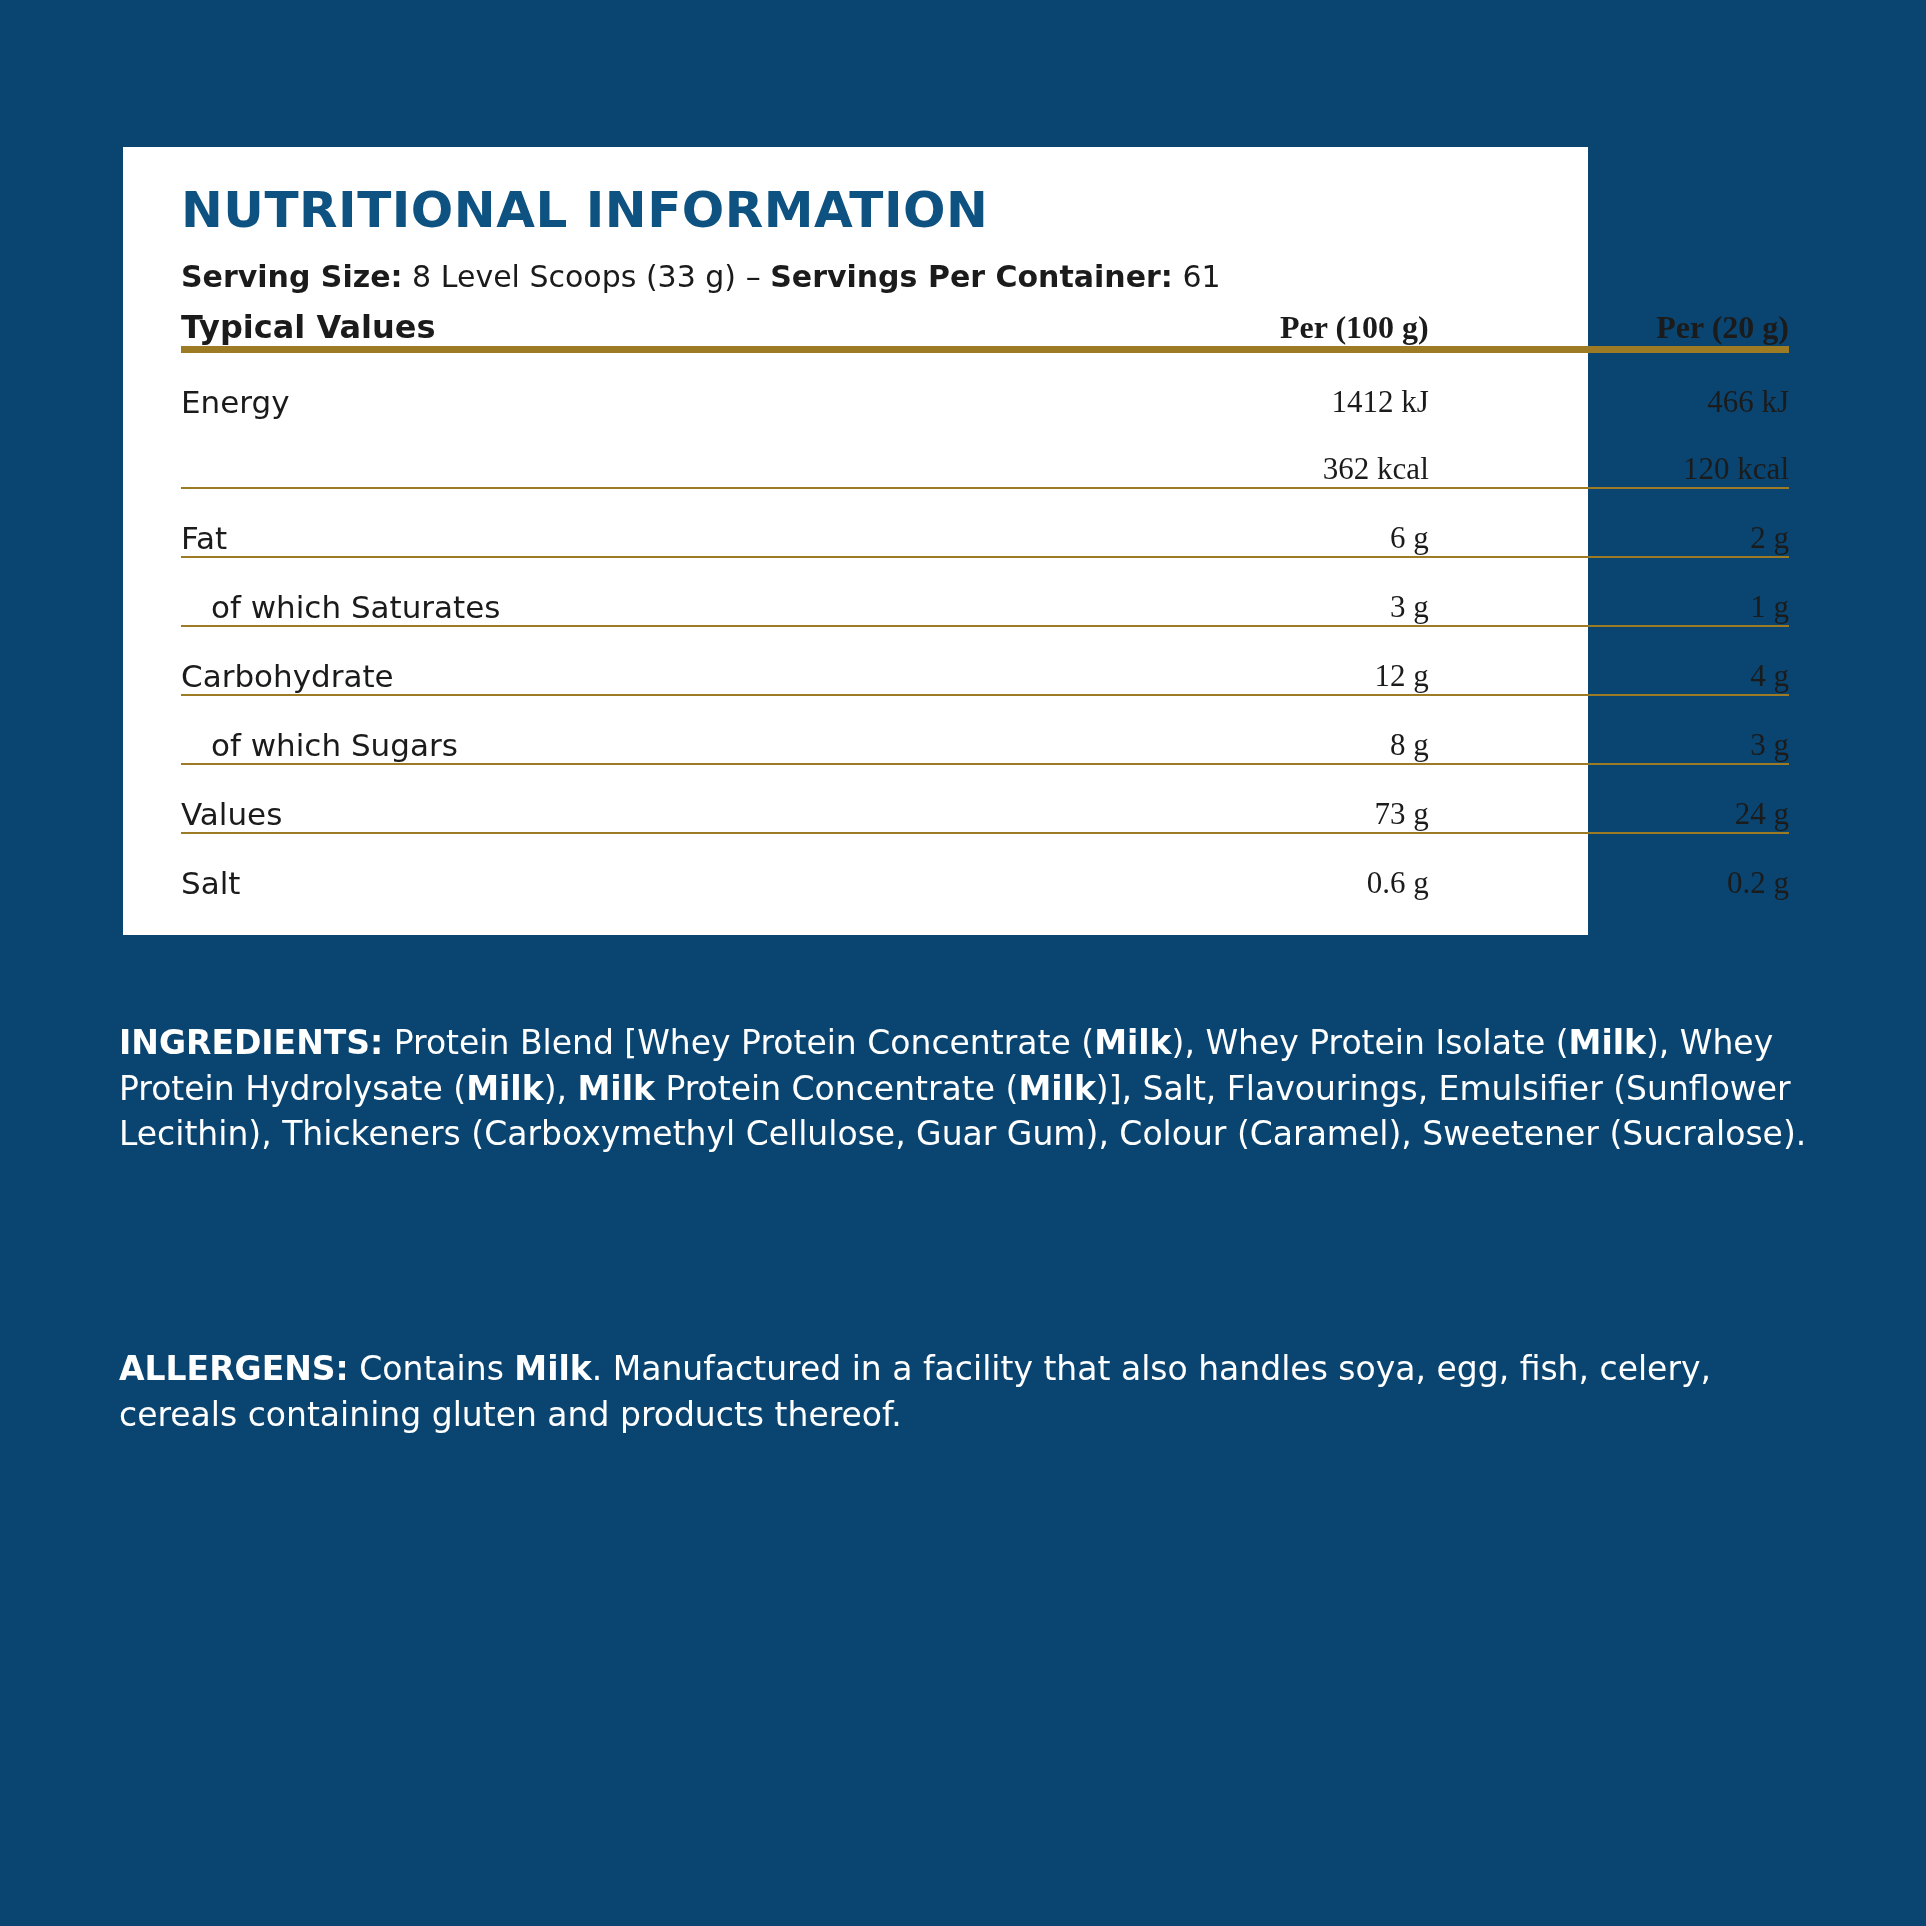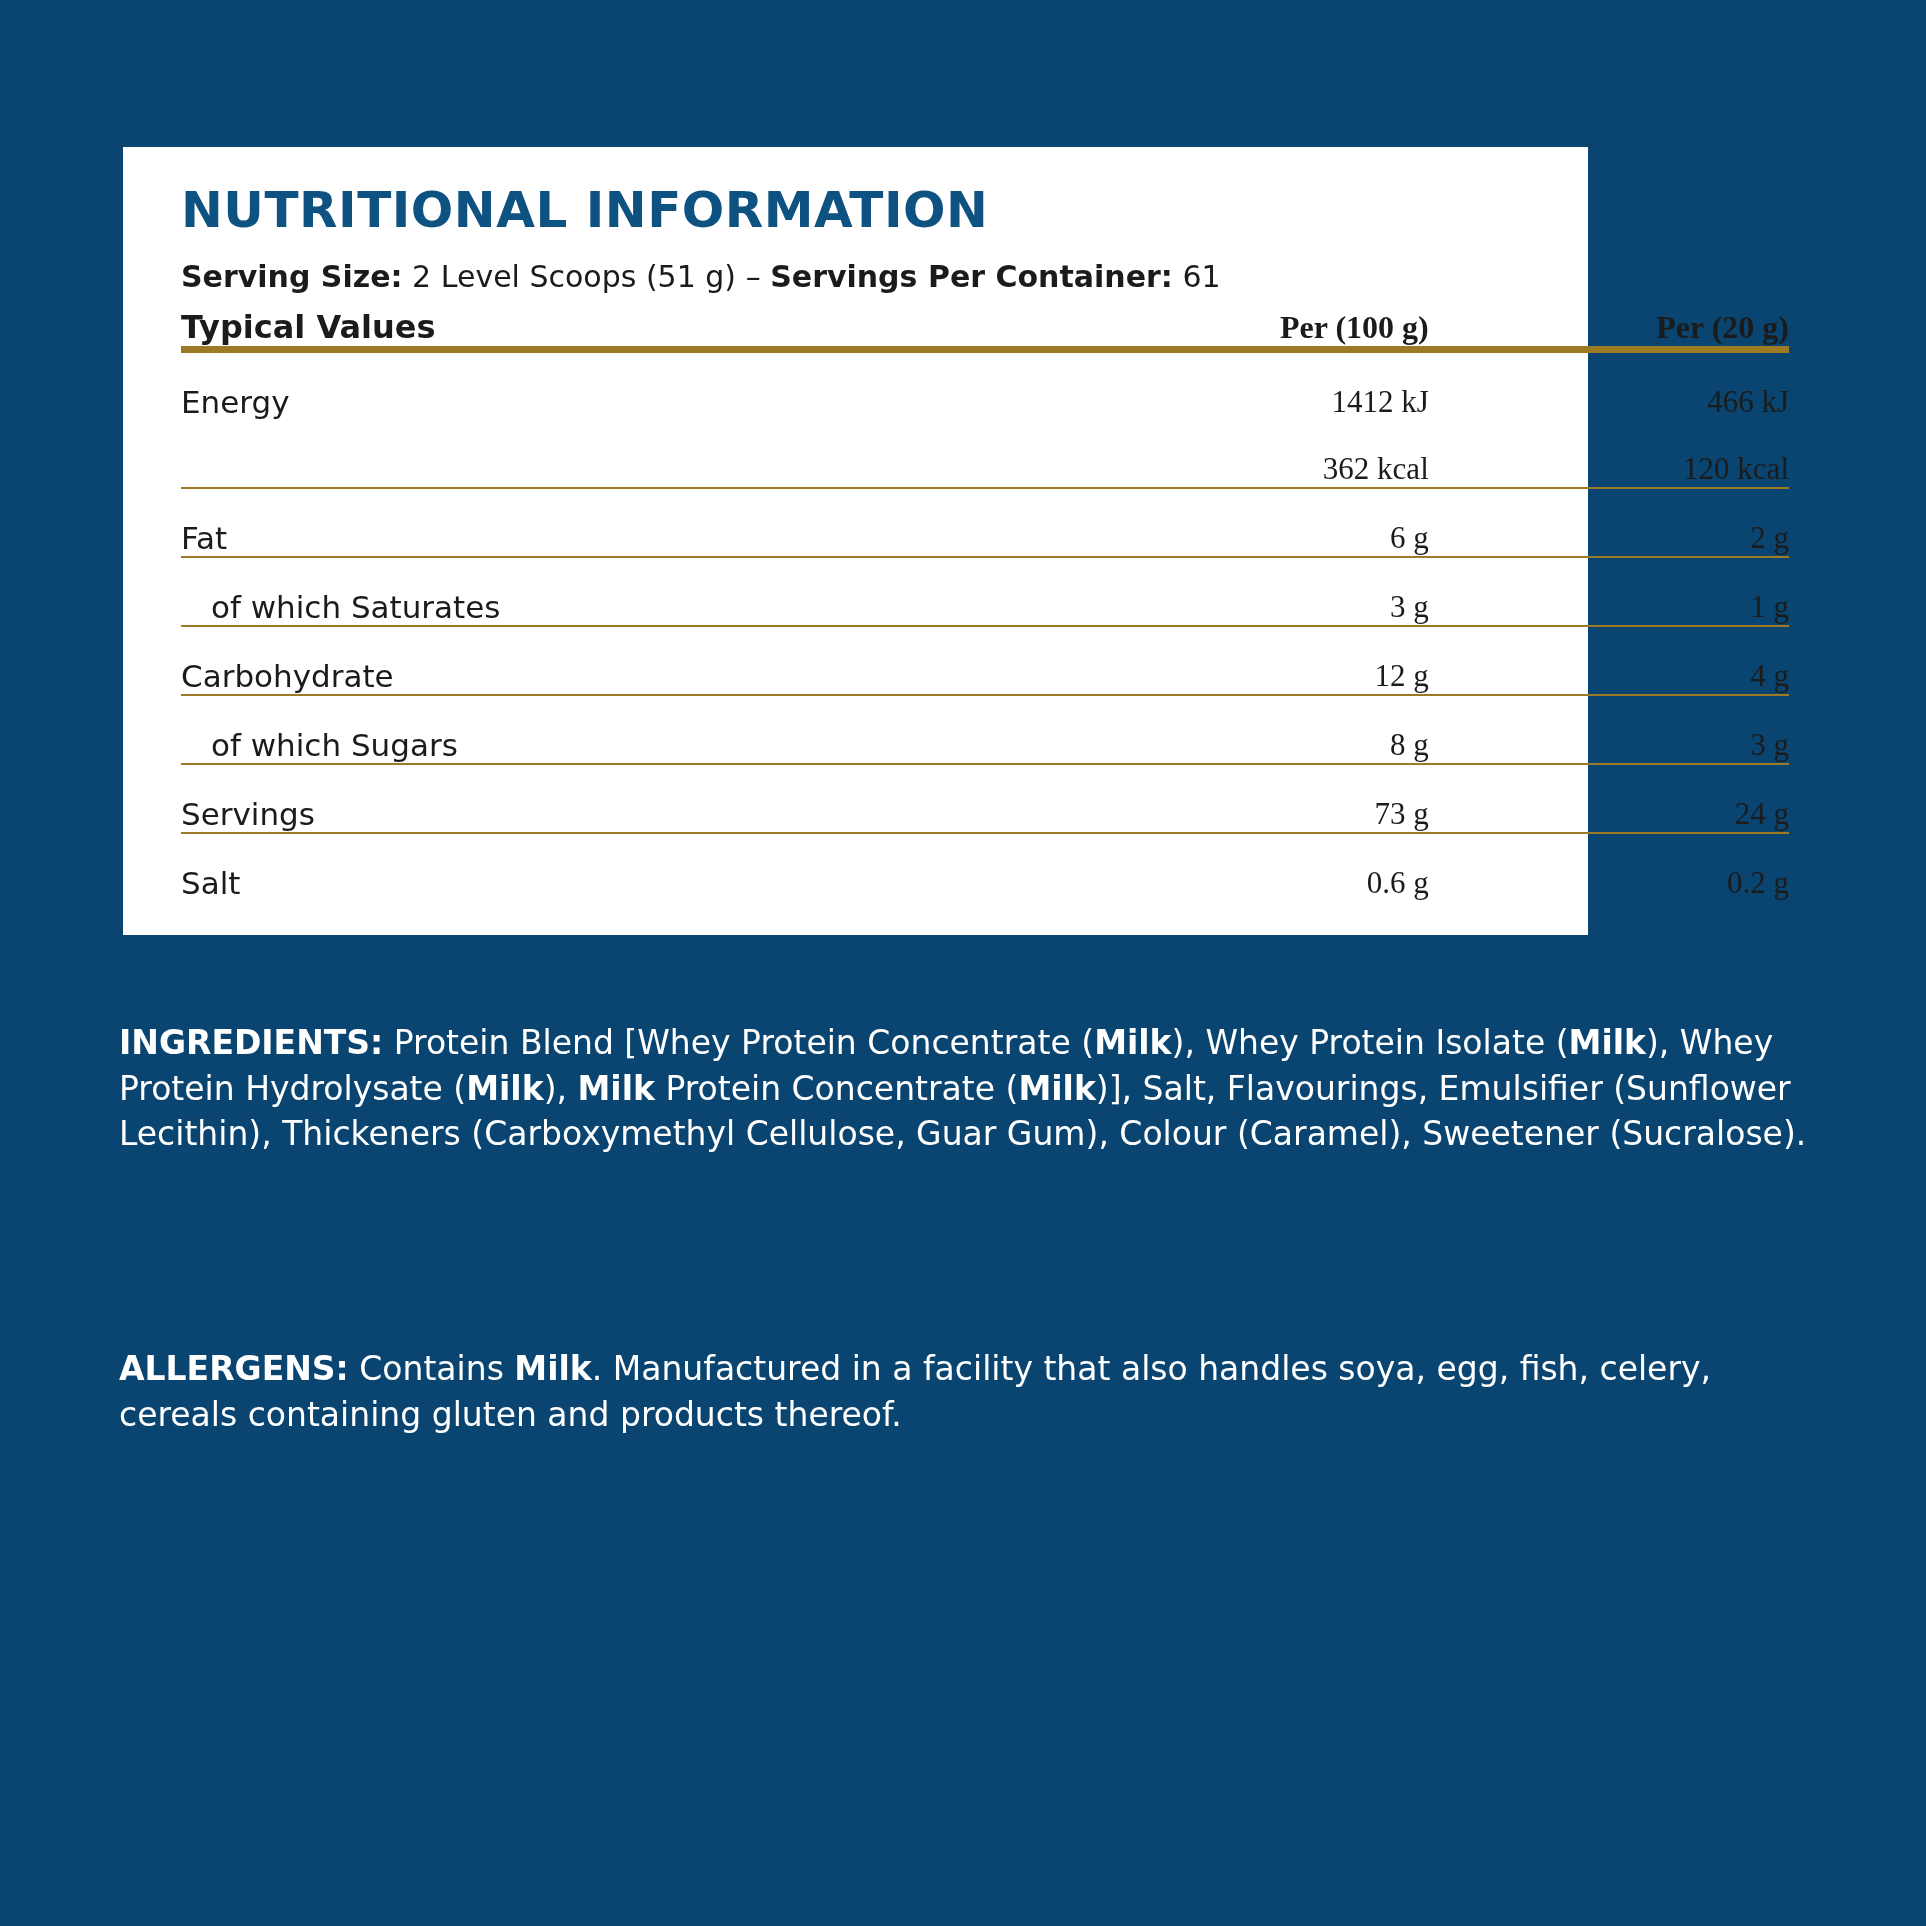--- a/index.html
+++ b/index.html
@@ -106,21 +106,21 @@
 <body>
 
 <div class="page">
 
   <div class="panel">
 
     <div class="panel-title">NUTRITIONAL INFORMATION</div>
 
     <div class="serving-line">
       <span class="b">Serving Size:</span>
-      <span>2 Level Scoops (51 g)</span>
+      <span>8 Level Scoops (33 g)</span>
       <span>–</span>
       <span class="b">Servings Per Container:</span>
       <span>61</span>
     </div>
 
     <table class="nut">
       <colgroup>
         <col class="w-name">
           <col class="w-100">
           <col class="w-33">
@@ -179,21 +179,21 @@
         <tr class="row sub">
           <td class="col-name">of which Sugars</td>
           <td class="col-val">8 g</td>
           <td class="col-val">3 g</td>
         </tr>
 
         <tr class="rule-thin">
             <td colspan="3"></td>
           </tr>
         <tr class="row">
-          <td class="col-name">Servings</td>
+          <td class="col-name">Values</td>
           <td class="col-val">73 g</td>
           <td class="col-val">24 g</td>
         </tr>
 
         <tr class="rule-thin">
             <td colspan="3"></td>
           </tr>
         <tr class="row">
           <td class="col-name">Salt</td>
           <td class="col-val">0.6 g</td>

